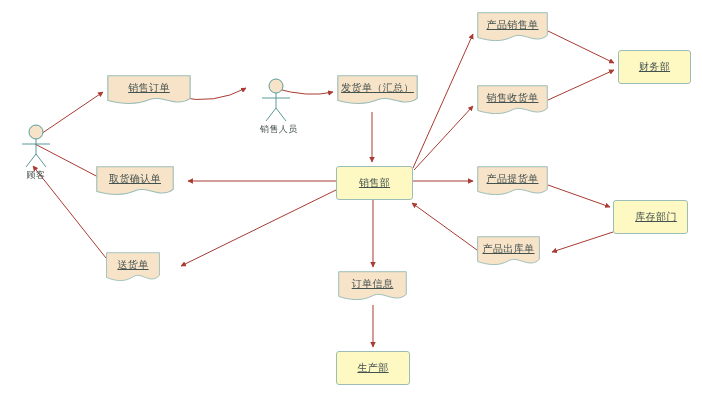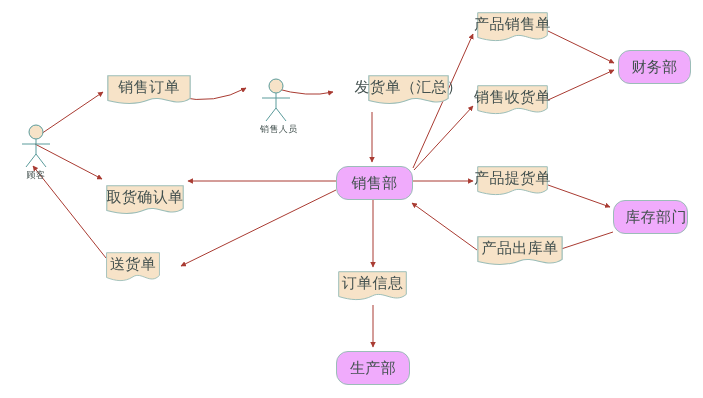--- a/index.html
+++ b/index.html
@@ -24,30 +24,31 @@
     width: 703px;
     height: 398px;
   }
   .node {
     position: absolute;
     box-sizing: border-box;
     display: flex;
     align-items: center;
     justify-content: center;
     color: #43514f;
-    font-size: 15px;
+    font-size: 10px;
     letter-spacing: 0.4px;
     white-space: nowrap;
     z-index: 3;
+    text-decoration: underline;
   }
   
   .node.proc {
-    background: #f0abfc;
+    background: #fef9c3;
     border: 1px solid #9bbdb8;
-    border-radius: 12px;
+    border-radius: 3px;
   }
   
   .node.doc {
     background: transparent;
     border: none;
   }
   .node.doc .doc-svg {
     position: absolute;
     left: 0;
     top: 0;
@@ -150,35 +151,35 @@
     <div class="actor-label">销售人员</div>
   </div>
 
   <div class="node doc" id="doc-sales-order" style="left: 107px; top: 75px; width: 84px; height: 34px;">
     <svg class="doc-svg" viewBox="0 0 100 48" preserveAspectRatio="none">
       <path d="M1,1 H99 V33 C82,47 66,27 50,35 C34,43 18,41 1,36 Z" fill="#f7e3c8" stroke="#9bbdb8" stroke-width="1.4"></path>
     </svg>
     <span class="doc-label">销售订单</span>
   </div>
 
-  <div class="node doc" id="doc-pickup-confirm" style="left: 106px; top: 166px; width: 78px; height: 34px; margin-top: 19px;">
+  <div class="node doc" id="doc-pickup-confirm" style="left: 96px; top: 166px; width: 78px; height: 34px;">
     <svg class="doc-svg" viewBox="0 0 100 48" preserveAspectRatio="none">
       <path d="M1,1 H99 V33 C82,47 66,27 50,35 C34,43 18,41 1,36 Z" fill="#f7e3c8" stroke="#9bbdb8" stroke-width="1.4"></path>
     </svg>
     <span class="doc-label">取货确认单</span>
   </div>
 
   <div class="node doc" id="doc-delivery-note" style="left: 106px; top: 252px; width: 54px; height: 34px;">
     <svg class="doc-svg" viewBox="0 0 100 48" preserveAspectRatio="none">
       <path d="M1,1 H99 V33 C82,47 66,27 50,35 C34,43 18,41 1,36 Z" fill="#f7e3c8" stroke="#9bbdb8" stroke-width="1.4"></path>
     </svg>
     <span class="doc-label">送货单</span>
   </div>
 
-  <div class="node doc" id="doc-shipping-summary" style="left: 337px; top: 75px; width: 81px; height: 34px; margin-left: 31px;">
+  <div class="node doc" id="doc-shipping-summary" style="left: 337px; top: 75px; width: 81px; height: 34px;">
     <svg class="doc-svg" viewBox="0 0 100 48" preserveAspectRatio="none">
       <path d="M1,1 H99 V33 C82,47 66,27 50,35 C34,43 18,41 1,36 Z" fill="#f7e3c8" stroke="#9bbdb8" stroke-width="1.4"></path>
     </svg>
     <span class="doc-label">发货单（汇总）</span>
   </div>
 
   <div class="node doc" id="doc-product-sales" style="left: 477px; top: 12px; width: 71px; height: 34px;">
     <svg class="doc-svg" viewBox="0 0 100 48" preserveAspectRatio="none">
       <path d="M1,1 H99 V33 C82,47 66,27 50,35 C34,43 18,41 1,36 Z" fill="#f7e3c8" stroke="#9bbdb8" stroke-width="1.4"></path>
     </svg>
@@ -192,21 +193,21 @@
     <span class="doc-label">销售收货单</span>
   </div>
 
   <div class="node doc" id="doc-product-pickup" style="left: 477px; top: 166px; width: 71px; height: 34px;">
     <svg class="doc-svg" viewBox="0 0 100 48" preserveAspectRatio="none">
       <path d="M1,1 H99 V33 C82,47 66,27 50,35 C34,43 18,41 1,36 Z" fill="#f7e3c8" stroke="#9bbdb8" stroke-width="1.4"></path>
     </svg>
     <span class="doc-label">产品提货单</span>
   </div>
 
-  <div class="node doc" id="doc-product-outbound" style="left: 477px; top: 236px; width: 86px; height: 34px; justify-content: center;">
+  <div class="node doc" id="doc-product-outbound" style="left: 477px; top: 236px; width: 63px; height: 34px; justify-content: center;">
     <svg class="doc-svg" viewBox="0 0 100 48" preserveAspectRatio="none">
       <path d="M1,1 H99 V33 C82,47 66,27 50,35 C34,43 18,41 1,36 Z" fill="#f7e3c8" stroke="#9bbdb8" stroke-width="1.4"></path>
     </svg>
     <span class="doc-label">产品出库单</span>
   </div>
 
   <div class="node doc" id="doc-order-info" style="left: 338px; top: 271px; width: 69px; height: 34px;">
     <svg class="doc-svg" viewBox="0 0 100 48" preserveAspectRatio="none">
       <path d="M1,1 H99 V33 C82,47 66,27 50,35 C34,43 18,41 1,36 Z" fill="#f7e3c8" stroke="#9bbdb8" stroke-width="1.4"></path>
     </svg>

